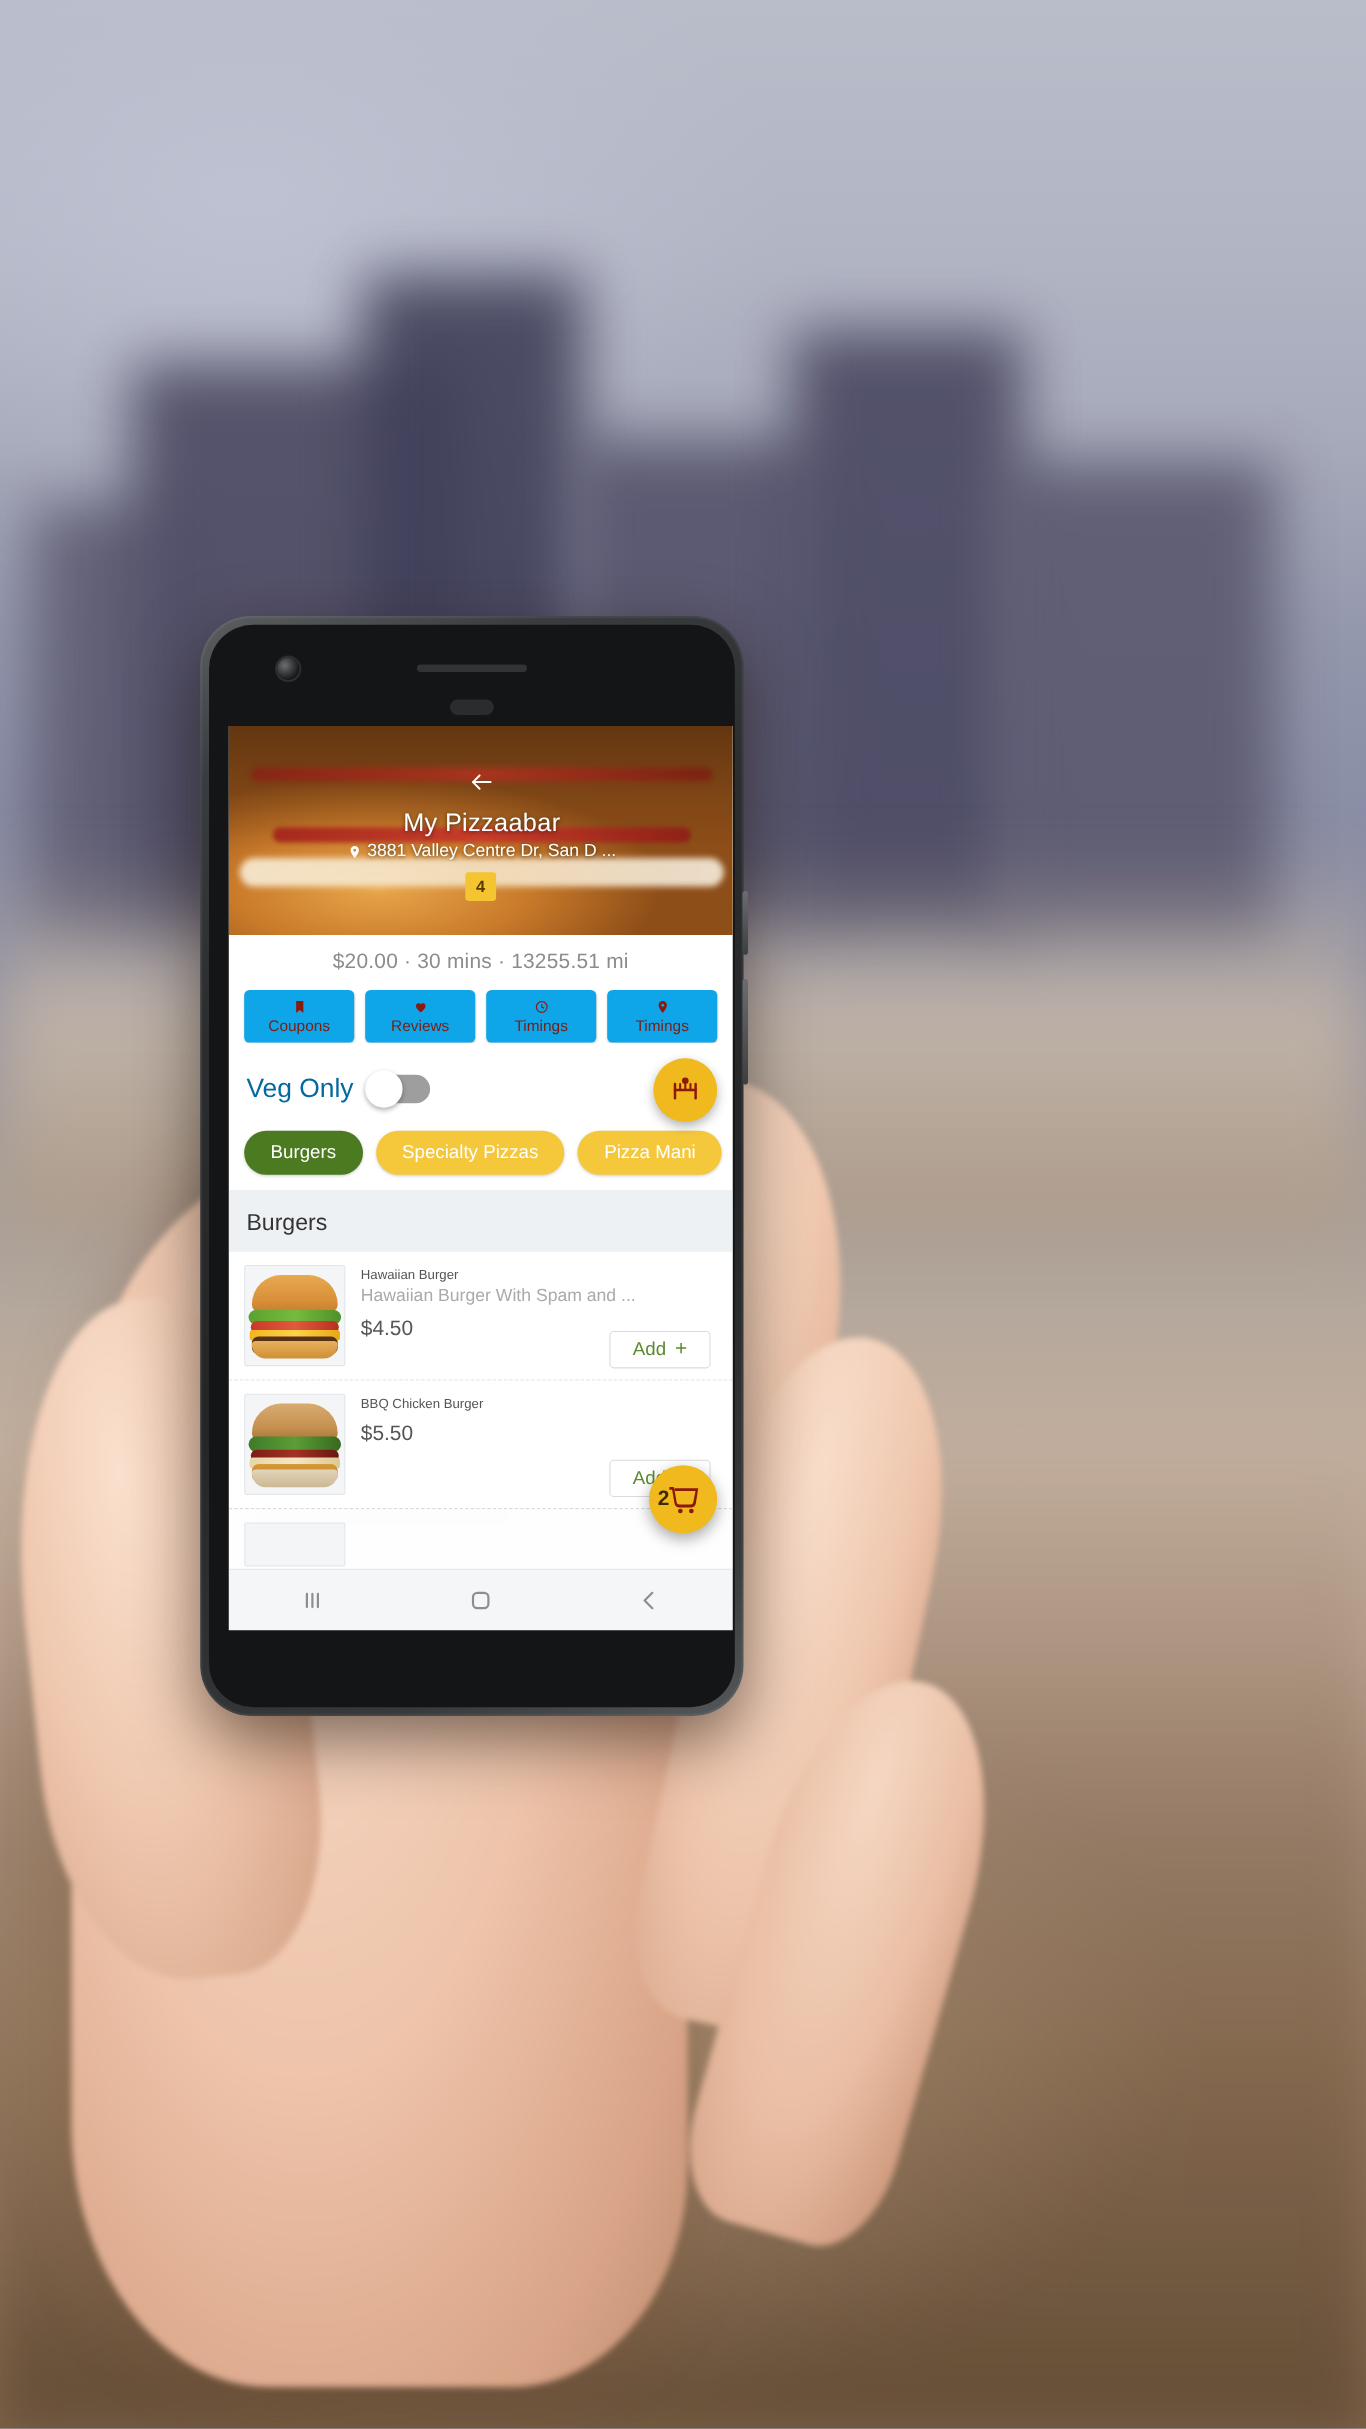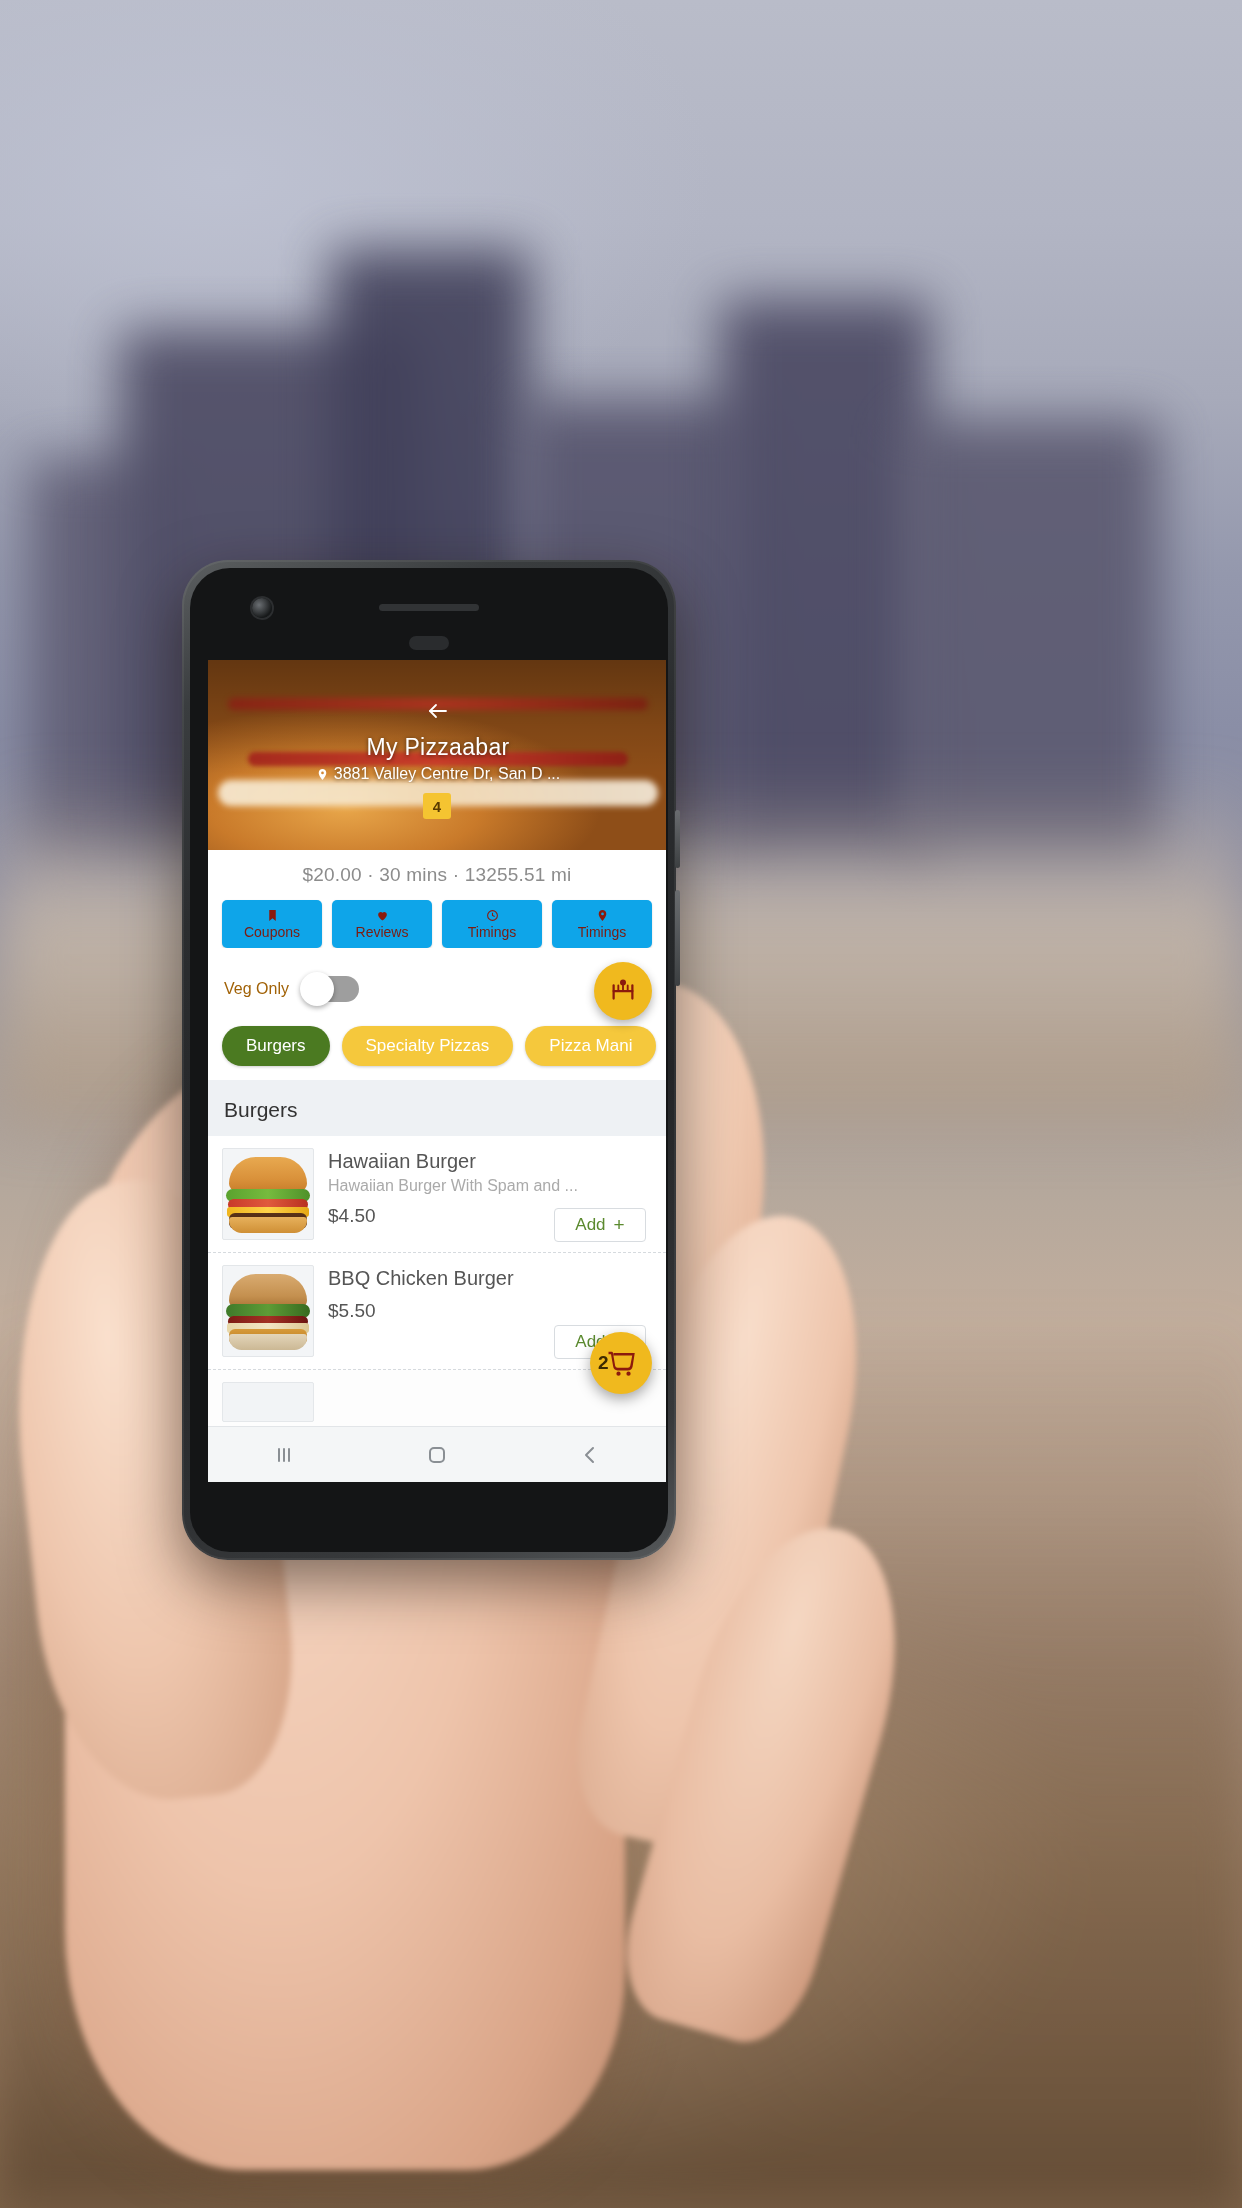--- a/index.html
+++ b/index.html
@@ -257,21 +257,21 @@
   .chip .cl { font-size: 14px; color:#7d1c10; white-space:nowrap; }
 
   
   .veg-row {
     flex:none;
     display:flex; align-items:center;
     padding: 16px 16px 18px 16px;
     background:#fff;
     position:relative;
   }
-  .veg-label { font-size: 16px; color:#a16207; }
+  .veg-label { font-size: 24px; color:#0369a1; }
   .toggle {
     margin-left: 14px;
     width: 56px; height: 26px; border-radius: 14px;
     background: #9e9e9e;
     position:relative;
   }
   .toggle .knob {
     position:absolute; left: -3px; top: -4px;
     width: 34px; height: 34px; border-radius: 50%;
     background:#fff;
@@ -366,21 +366,21 @@
   }
   
   .v2 .bun-top { background: linear-gradient(180deg,#d9ab70,#c4904f 65%, #a97336); }
   .v2 .lettuce { background: linear-gradient(90deg,#3f7a2a,#5e9c36,#36691f); top: 38px; height: 14px; }
   .v2 .tomato { background: linear-gradient(90deg,#7d1c14,#a33224,#6b1410); top: 50px; }
   .v2 .cheese { background: linear-gradient(90deg,#e7d7a8,#f2e6c4,#ddc894); top: 57px; }
   .v2 .patty { background: linear-gradient(180deg,#d79a3a,#b87a22); top: 63px; }
   .v2 .bun-bot { background: linear-gradient(180deg,#e3d5ba,#cbb894); }
 
   .item-body { flex:1 1 auto; min-width:0; padding-top: 2px; position:relative; }
-  .item-name { font-size: 20px; color:#555; white-space:nowrap; overflow:hidden; }
+  .item-name { font-size: 12px; color:#555; white-space:nowrap; overflow:hidden; }
   .item-desc { font-size: 16px; color:#aaa; margin-top: 4px; white-space:nowrap; overflow:hidden; text-overflow:ellipsis; }
   .item-price { font-size: 19px; color:#555; margin-top: 10px; }
   .add-btn {
     position:absolute; right: 6px; bottom: -2px;
     border: 1px solid #d8dce0;
     background:#fff;
     border-radius: 4px;
     height: 34px; min-width: 92px;
     display:flex; align-items:center; justify-content:center; gap: 8px;
     font-size: 17px; color:#5b8a2f;

